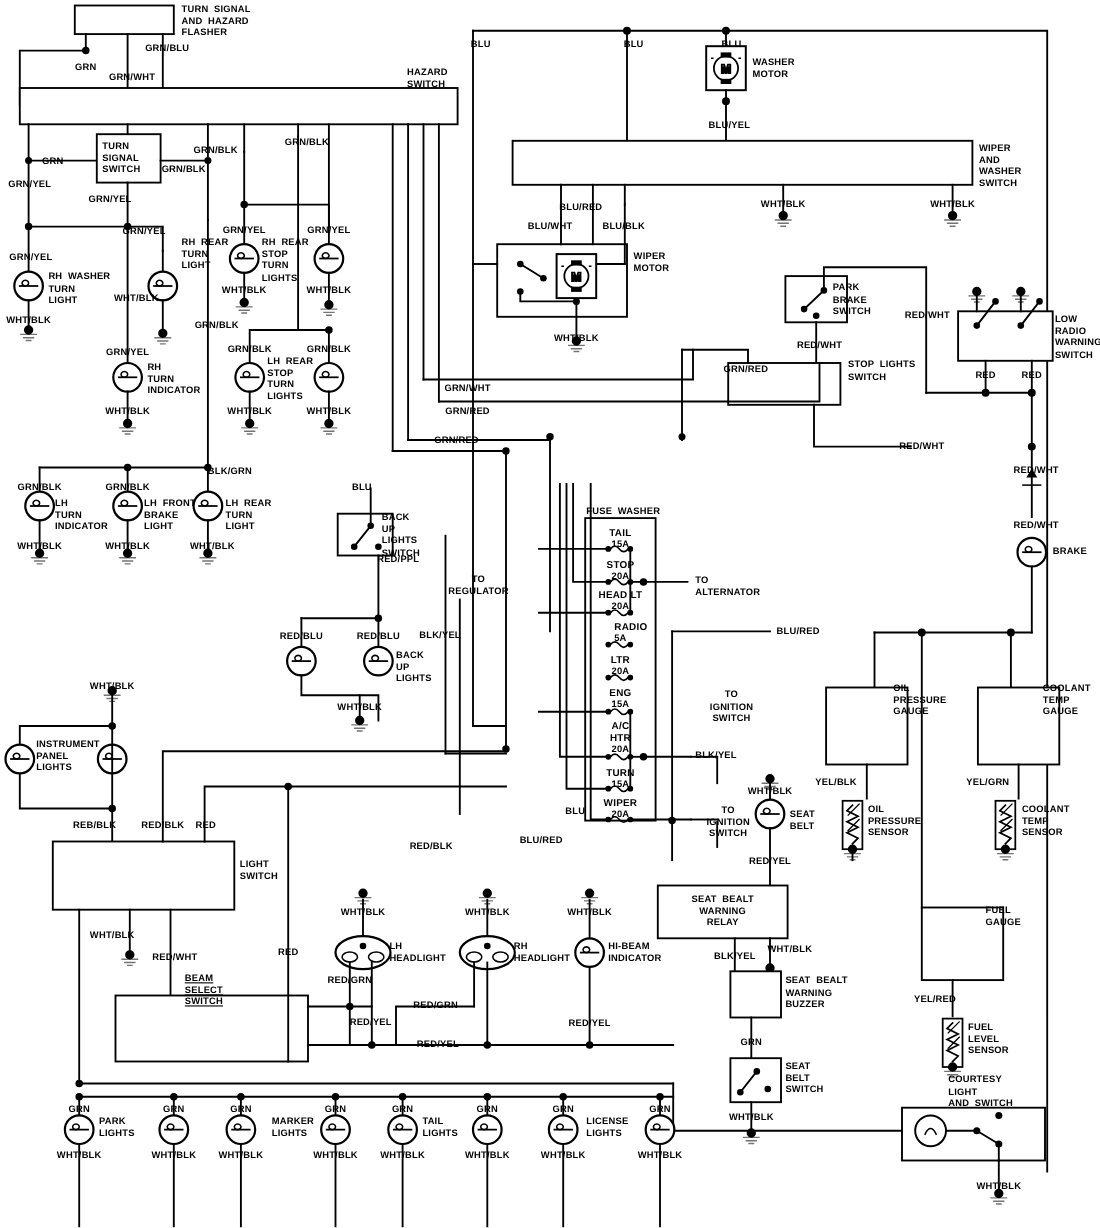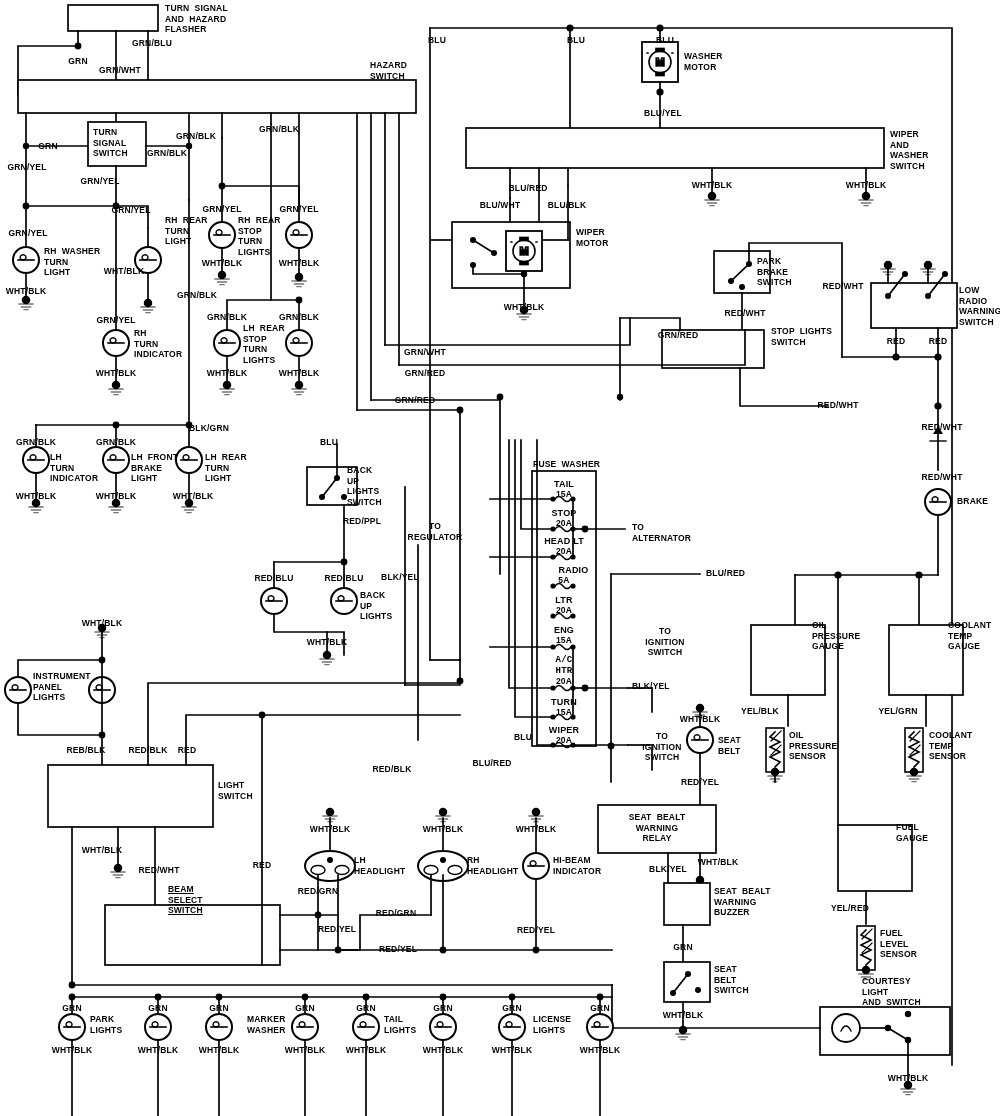--- a/index.html
+++ b/index.html
@@ -548,21 +548,21 @@
 <div class="lbl ctr" style="left:838px;top:400px;">RED/WHT</div>
 <div class="lbl ctr" style="left:942px;top:422px;">RED/WHT</div>
 <div class="lbl ctr" style="left:942px;top:472px;">RED/WHT</div>
 <div class="lbl" style="left:957px;top:496px;">BRAKE</div>
 
 <div class="lbl ctr" style="left:329px;top:437px;">BLU</div>
 <div class="lbl" style="left:347px;top:465px;">BACK
 UP
 LIGHTS
 SWITCH</div>
-<div class="lbl ctr" style="left:344px;top:516px;padding-left:36px;">RED/PPL</div>
+<div class="lbl ctr" style="left:344px;top:503px;padding-left:36px;">RED/PPL</div>
 <div class="lbl ctr" style="left:274px;top:573px;">RED/BLU</div>
 <div class="lbl ctr" style="left:344px;top:573px;">RED/BLU</div>
 <div class="lbl" style="left:360px;top:590px;">BACK
 UP
 LIGHTS</div>
 <div class="lbl ctr" style="left:327px;top:637px;">WHT/BLK</div>
 
 <div class="lbl ctr" style="left:435px;top:521px;">TO
 REGULATOR</div>
 <div class="lbl ctr" style="left:400px;top:572px;">BLK/YEL</div>
@@ -579,21 +579,21 @@
 <div class="lbl ctr big" style="left:564px;top:508px;">STOP</div>
 <div class="lbl ctr" style="left:564px;top:518px;">20A</div>
 <div class="lbl ctr big" style="left:564px;top:536px;">HEAD LT</div>
 <div class="lbl ctr" style="left:564px;top:546px;">20A</div>
 <div class="lbl ctr big" style="left:564px;top:565px;padding-left:19px;">RADIO</div>
 <div class="lbl ctr" style="left:564px;top:575px;">5A</div>
 <div class="lbl ctr big" style="left:564px;top:595px;">LTR</div>
 <div class="lbl ctr" style="left:564px;top:605px;">20A</div>
 <div class="lbl ctr big" style="left:564px;top:625px;">ENG</div>
 <div class="lbl ctr" style="left:564px;top:635px;">15A</div>
-<div class="lbl ctr big" style="left:564px;top:655px;font-family:Liberation Mono, monospace;">A/C
+<div class="lbl ctr big" style="left:564px;top:655px;">A/C
 HTR</div>
 <div class="lbl ctr" style="left:564px;top:676px;">20A</div>
 <div class="lbl ctr big" style="left:564px;top:697px;">TURN</div>
 <div class="lbl ctr" style="left:564px;top:707px;">15A</div>
 <div class="lbl ctr big" style="left:564px;top:725px;">WIPER</div>
 <div class="lbl ctr" style="left:564px;top:735px;">20A</div>
 <div class="lbl ctr" style="left:523px;top:732px;">BLU</div>
 
 <div class="lbl" style="left:632px;top:522px;">TO
 ALTERNATOR</div>
@@ -684,21 +684,21 @@
 <div class="lbl ctr" style="left:158px;top:1003px;">GRN</div>
 <div class="lbl ctr" style="left:219px;top:1003px;">GRN</div>
 <div class="lbl ctr" style="left:305px;top:1003px;">GRN</div>
 <div class="lbl ctr" style="left:366px;top:1003px;">GRN</div>
 <div class="lbl ctr" style="left:443px;top:1003px;">GRN</div>
 <div class="lbl ctr" style="left:512px;top:1003px;">GRN</div>
 <div class="lbl ctr" style="left:600px;top:1003px;">GRN</div>
 <div class="lbl" style="left:90px;top:1014px;">PARK
 LIGHTS</div>
 <div class="lbl" style="left:247px;top:1014px;">MARKER
-WASHER</div>
+LIGHTS</div>
 <div class="lbl" style="left:384px;top:1014px;">TAIL
 LIGHTS</div>
 <div class="lbl" style="left:533px;top:1014px;">LICENSE
 LIGHTS</div>
 <div class="lbl ctr" style="left:72px;top:1045px;">WHT/BLK</div>
 <div class="lbl ctr" style="left:158px;top:1045px;">WHT/BLK</div>
 <div class="lbl ctr" style="left:219px;top:1045px;">WHT/BLK</div>
 <div class="lbl ctr" style="left:305px;top:1045px;">WHT/BLK</div>
 <div class="lbl ctr" style="left:366px;top:1045px;">WHT/BLK</div>
 <div class="lbl ctr" style="left:443px;top:1045px;">WHT/BLK</div>

